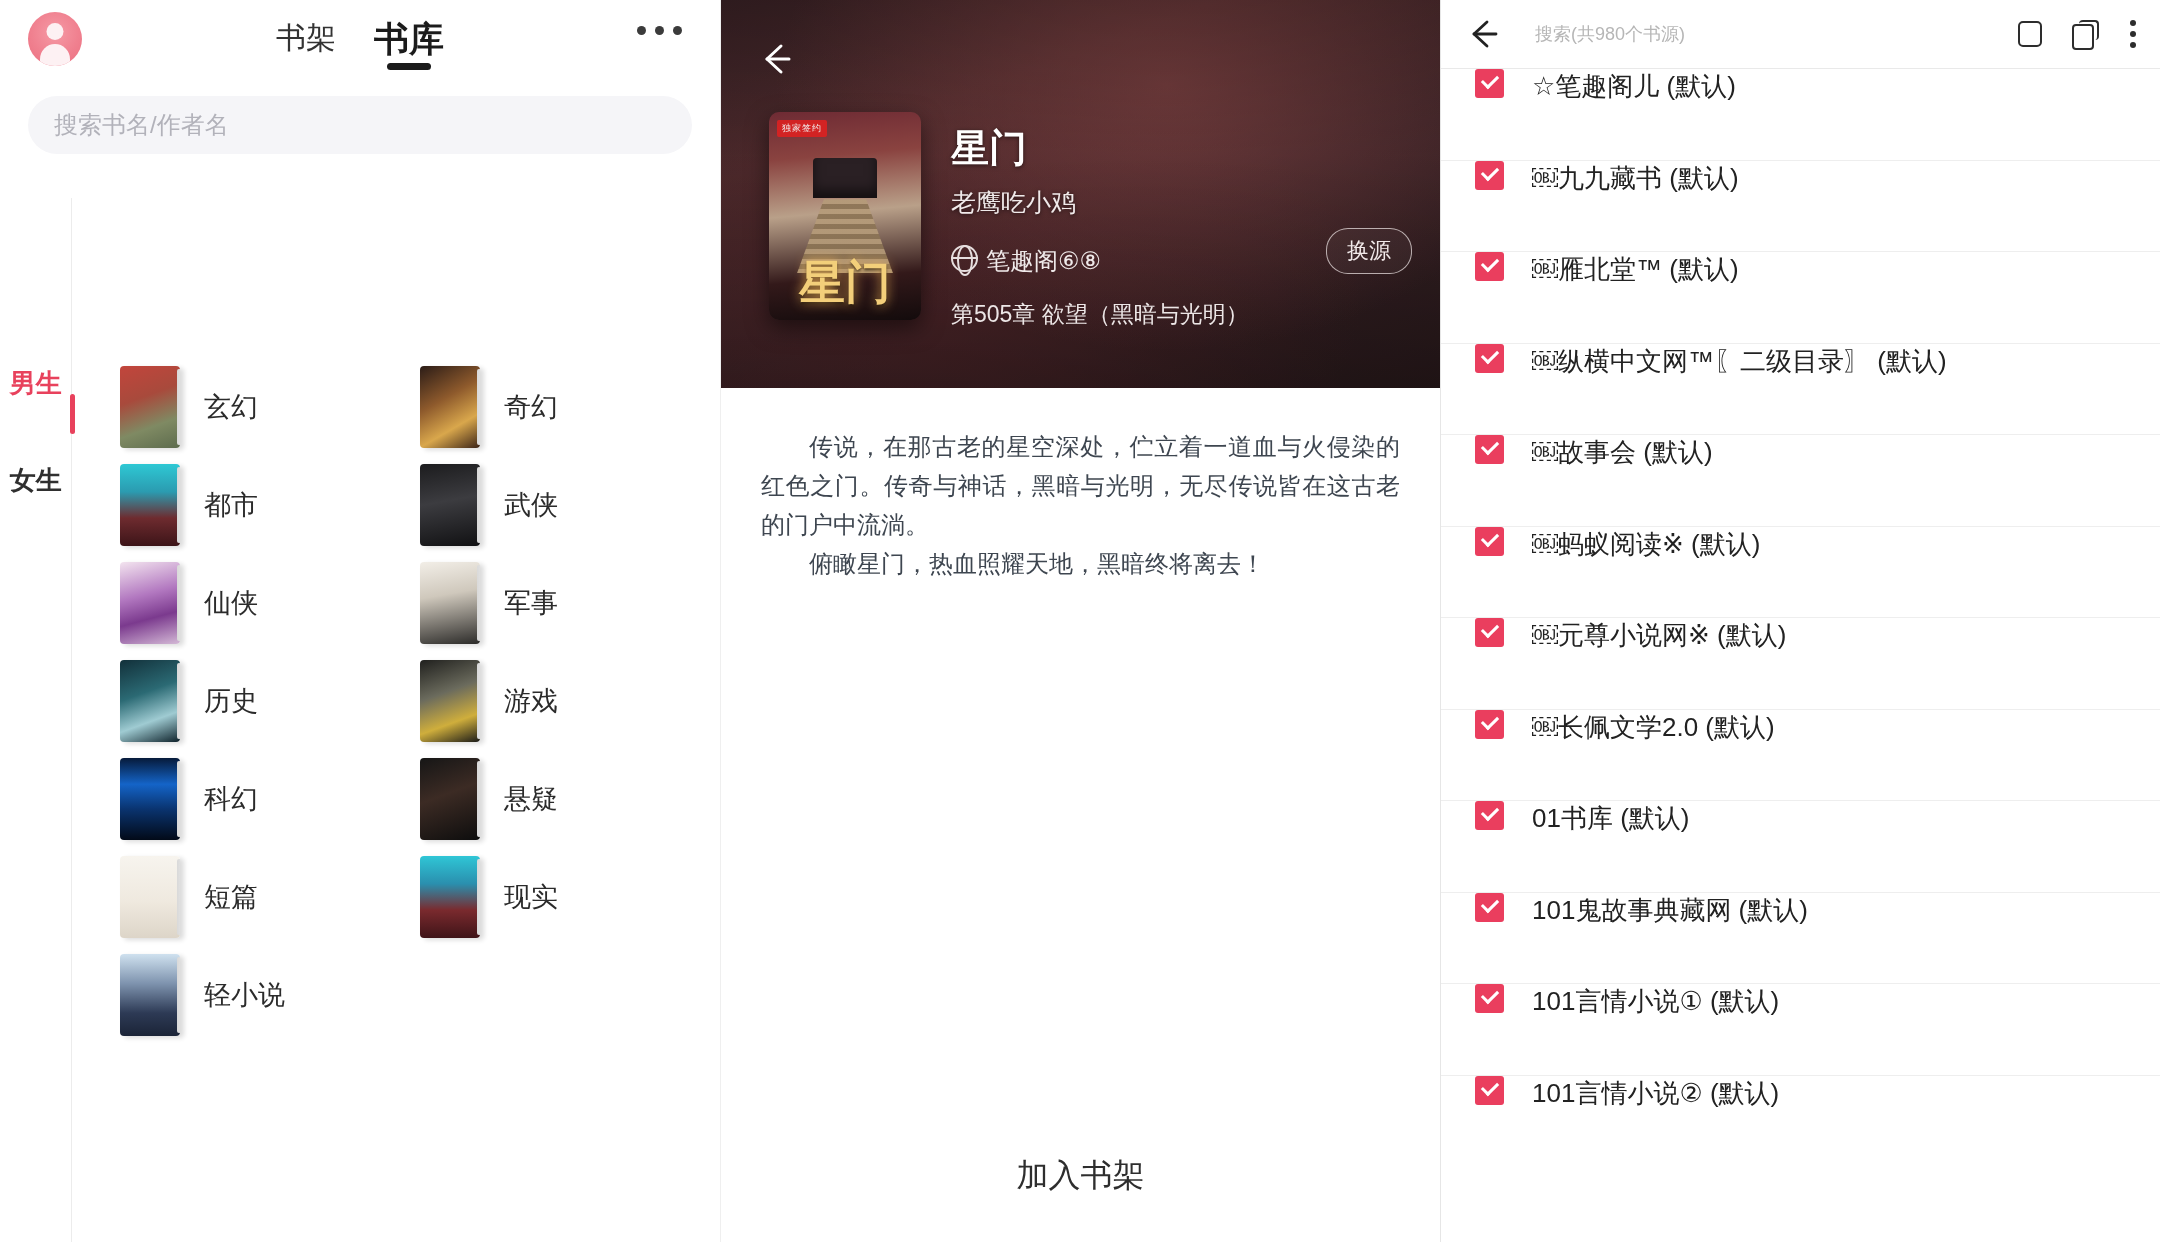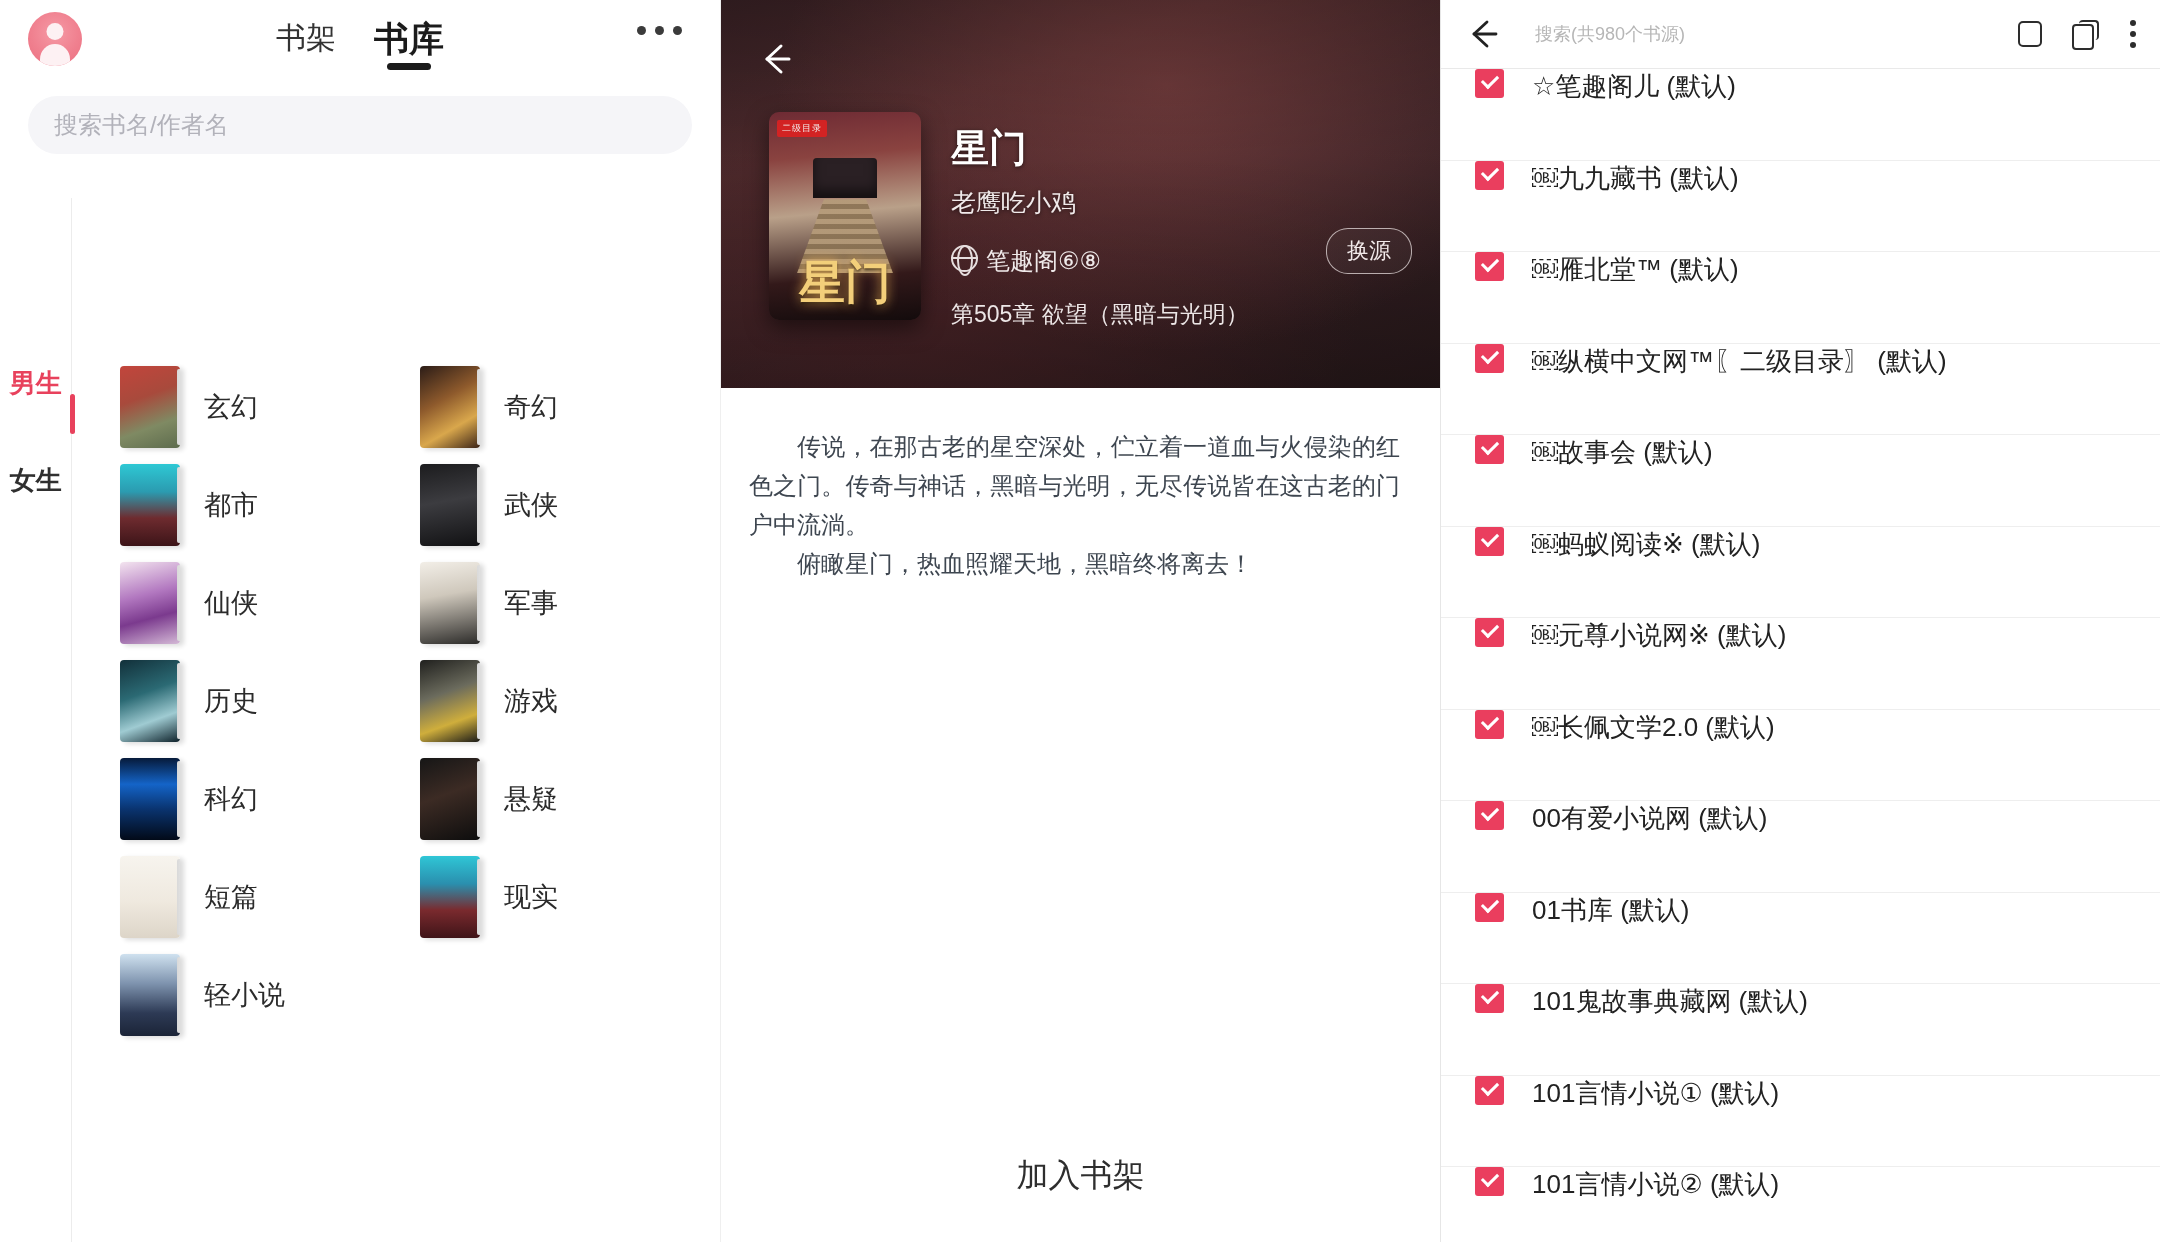--- a/index.html
+++ b/index.html
@@ -209,21 +209,21 @@
   }
   .md-source { font-size: 24px; color: #efe9e9; }
   .md-chapter { font-size: 23px; margin-top: 22px; color: #ece6e6; }
   .md-change-src {
     position: absolute; right: 28px; top: 228px; z-index: 4;
     padding: 7px 20px; border: 1px solid rgba(230,220,220,.75);
     border-radius: 22px; font-size: 22px; color: #f2eaea;
     cursor: pointer; background: rgba(255,255,255,0.04);
   }
   .md-desc {
-    margin: 40px 40px 0 28px;
+    margin: 40px 40px 0 40px;
     font-size: 24px; line-height: 1.62; color: #3e4650;
     text-align: justify;
   }
   .md-desc p { text-indent: 2em; }
   .md-bottom {
     position: absolute; left: 0; right: 0; bottom: 0; height: 132px;
     display: flex; align-items: center; justify-content: center; gap: 60px;
     background: #fff;
   }
   .btn-add {
@@ -409,21 +409,21 @@
 
   <div id="mid-panel">
 
     <div class="md-hero">
       <svg class="md-back" viewBox="0 0 46 46">
         <path d="M28 10 L14 23 L28 36" fill="none" stroke="#fff" stroke-width="3" stroke-linecap="round" stroke-linejoin="round"></path>
         <path d="M14 23 L36 23" fill="none" stroke="#fff" stroke-width="3" stroke-linecap="round"></path>
       </svg>
 
       <div class="md-cover">
-        <div class="badge">二级目录</div>
+        <div class="badge">独家签约</div>
         <div class="gateway"></div>
         <div class="stairs"></div>
         <div class="title-art">星门</div>
       </div>
 
       <div class="md-info">
         <div class="md-title">星门</div>
         <div class="md-author">老鹰吃小鸡</div>
         <div class="md-source-row">
           <span class="globe"></span>
@@ -490,24 +490,20 @@
         <div class="src-row">
           <div class="cbx"></div>
           <div class="src-label">￼元尊小说网※ (默认)</div>
         </div>
         <div class="src-row">
           <div class="cbx"></div>
           <div class="src-label">￼长佩文学2.0 (默认)</div>
         </div>
         <div class="src-row">
           <div class="cbx"></div>
-          <div class="src-label">00有爱小说网 (默认)</div>
-        </div>
-        <div class="src-row">
-          <div class="cbx"></div>
           <div class="src-label">01书库 (默认)</div>
         </div>
         <div class="src-row">
           <div class="cbx"></div>
           <div class="src-label">101鬼故事典藏网 (默认)</div>
         </div>
         <div class="src-row">
           <div class="cbx"></div>
           <div class="src-label">101言情小说① (默认)</div>
         </div>

